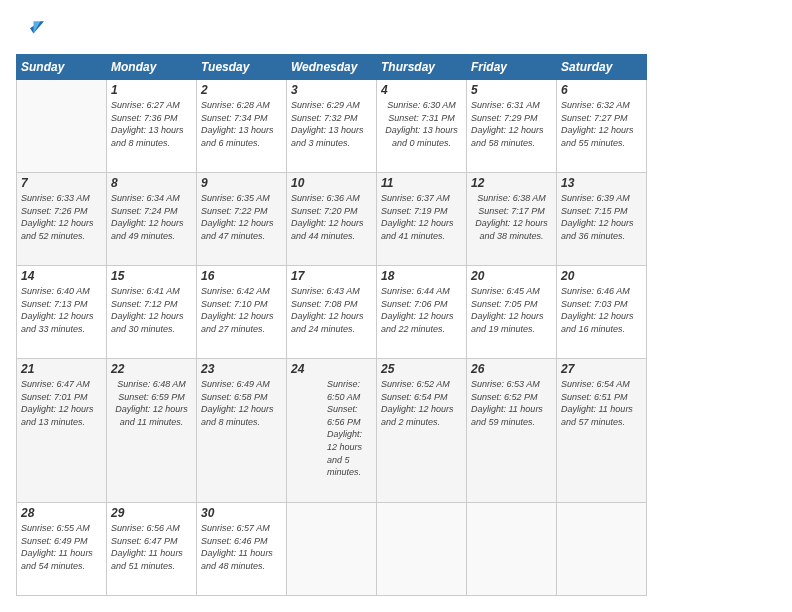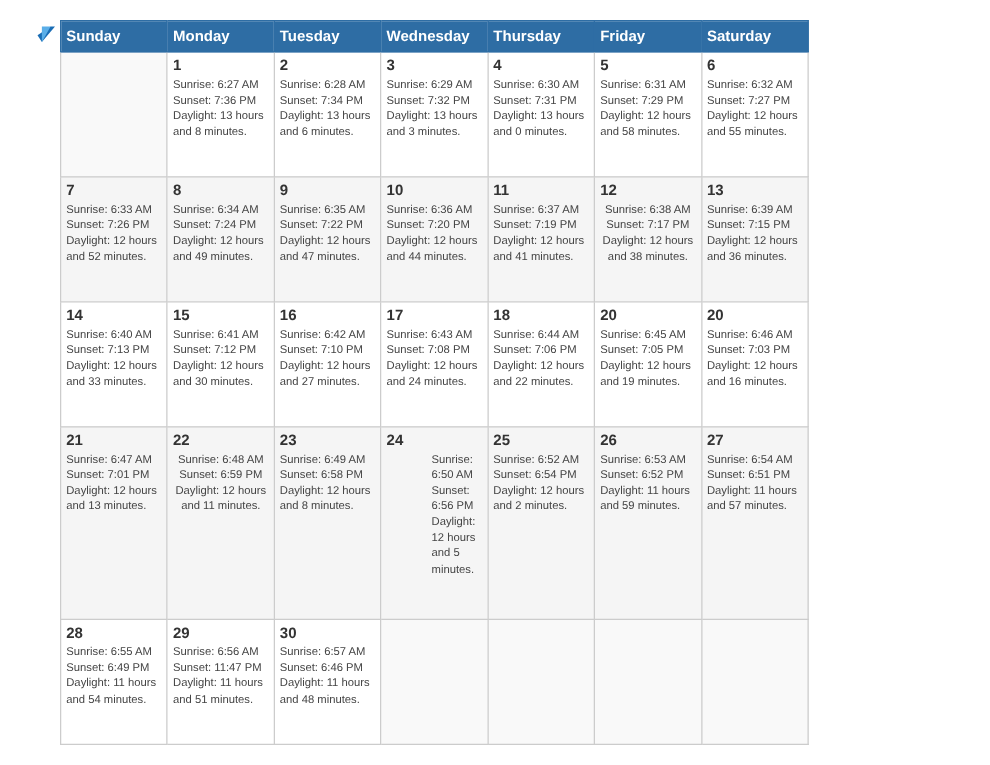--- a/index.html
+++ b/index.html
@@ -8,21 +8,22 @@
       background: #fff;
       width: 792px;
       height: 612px;
       overflow: hidden;
     }
     .page {
       width: 663px;
       height: 612px;
       padding: 16px;
       display: flex;
-      flex-direction: row;
+      flex-direction: column;
+      font-style: italic;
     }
     .header {
       display: flex;
       justify-content: space-between;
       align-items: flex-start;
       margin-bottom: 10px;
     }
     .logo {
       display: flex;
       align-items: center;
@@ -149,21 +150,21 @@
           </td>
           <td>
             <span class="day-number">3</span>
             <div class="day-info" style="white-space: pre-line;">Sunrise: 6:29 AM
 Sunset: 7:32 PM
 Daylight: 13 hours
 and 3 minutes.</div>
           </td>
           <td>
             <span class="day-number">4</span>
-            <div class="day-info" style="white-space: pre-line;">Sunrise: 6:30 AM
+            <div class="day-info" style="white-space: pre-line; text-align: center;">Sunrise: 6:30 AM
 Sunset: 7:31 PM
 Daylight: 13 hours
 and 0 minutes.</div>
           </td>
           <td>
             <span class="day-number">5</span>
             <div class="day-info" style="white-space: pre-line;">Sunrise: 6:31 AM
 Sunset: 7:29 PM
 Daylight: 12 hours
 and 58 minutes.</div>
@@ -333,21 +334,21 @@
           <td>
             <span class="day-number">28</span>
             <div class="day-info" style="white-space: pre-line;">Sunrise: 6:55 AM
 Sunset: 6:49 PM
 Daylight: 11 hours
 and 54 minutes.</div>
           </td>
           <td>
             <span class="day-number">29</span>
             <div class="day-info" style="white-space: pre-line;">Sunrise: 6:56 AM
-Sunset: 11:47 PM
+Sunset: 6:47 PM
 Daylight: 11 hours
 and 51 minutes.</div>
           </td>
           <td>
             <span class="day-number">30</span>
             <div class="day-info" style="white-space: pre-line;">Sunrise: 6:57 AM
 Sunset: 6:46 PM
 Daylight: 11 hours
 and 48 minutes.</div>
           </td>

